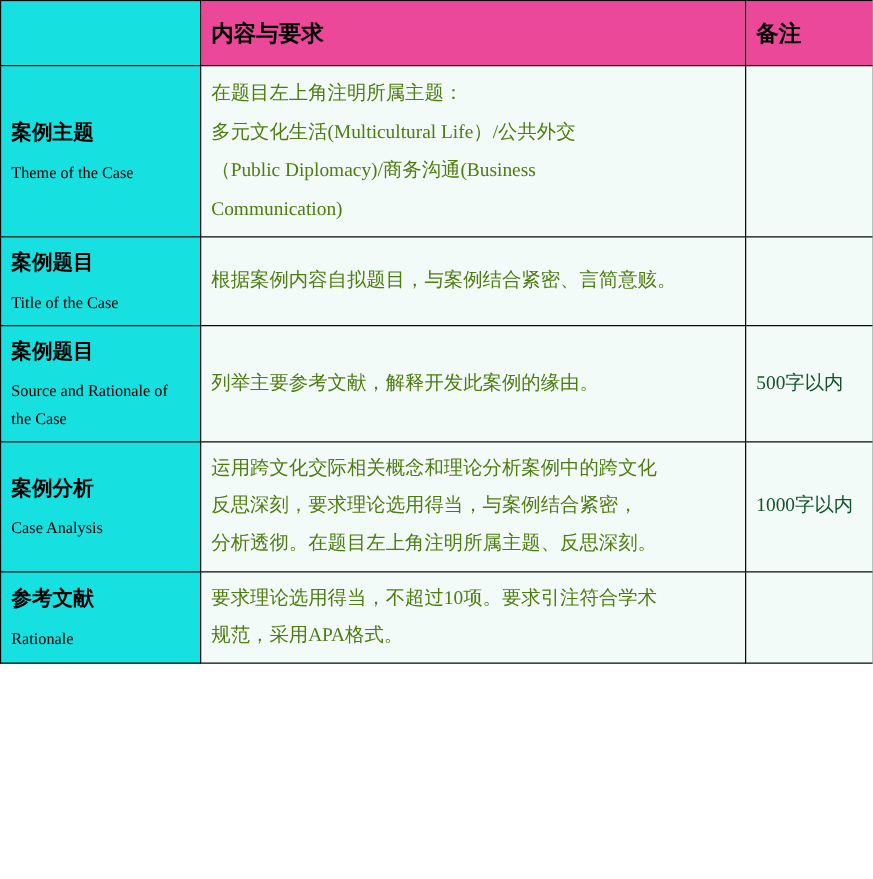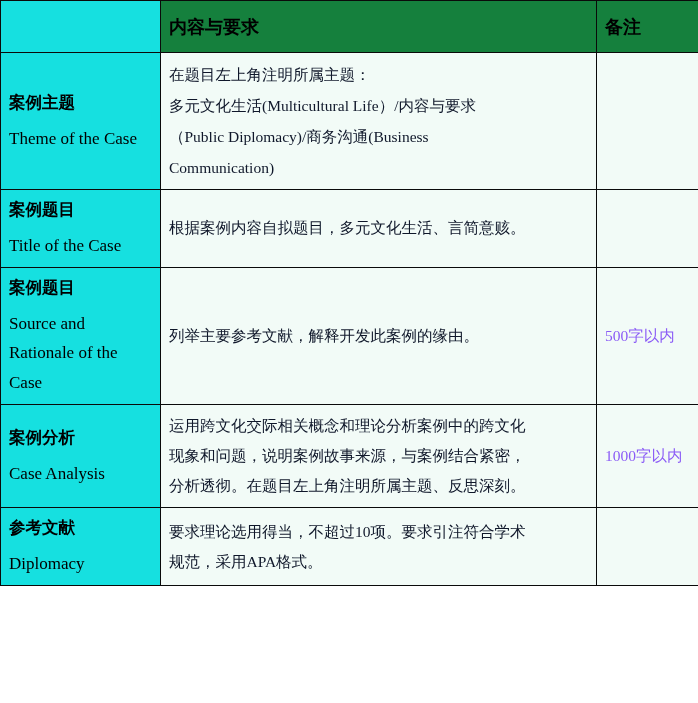--- a/index.html
+++ b/index.html
@@ -29,21 +29,21 @@
     vertical-align: middle;
     padding: 6px 8px;
     box-sizing: border-box;
   }
   
   col.col-label { width: 160px; }
   col.col-body  { width: 436px; }
   col.col-note  { width: 102px; }
 
   .hdr {
-    background: #15803d;
+    background: #ec4899;
     font-weight: bold;
     font-size: 18px;
     color: #000;
     height: 52px;
     font-family: "Liberation Serif", serif;
   }
   .hdr-empty {
     background: #16e0e0;
   }
   .label-cell {
@@ -55,37 +55,37 @@
     padding: 8px 8px 8px 10px;
   }
   .label-cn {
     font-weight: bold;
     font-size: 16.5px;
     display: block;
     white-space: nowrap;
   }
   .label-en {
     display: block;
-    font-size: 17px;
+    font-size: 13px;
     font-family: "Liberation Serif", serif;
     margin-top: 6px;
   }
   .body-cell {
     background: #f2fbf7;
     font-size: 15.5px;
     line-height: 1.95;
-    color: #0f172a;
+    color: #4d7c0f;
     vertical-align: middle;
     padding: 8px 10px;
   }
   .note-cell {
     background: #f2fbf7;
     font-size: 15.5px;
     line-height: 1.95;
-    color: #8b5cf6;
+    color: #14532d;
     vertical-align: middle;
     padding: 8px 8px;
   }
   .body-cell p, .note-cell p {
     margin: 0;
   }
   .row-theme .body-cell { line-height: 2.0; }
 </style>
 </head>
 <body>
@@ -104,34 +104,34 @@
         <td class="hdr">备注</td>
       </tr>
 
       <tr class="row-theme">
         <td class="label-cell">
           <span class="label-cn">案例主题</span>
           <span class="label-en">Theme of the Case</span>
         </td>
         <td class="body-cell">
           <p>在题目左上角注明所属主题：</p>
-          <p>多元文化生活(Multicultural Life）/内容与要求</p>
+          <p>多元文化生活(Multicultural Life）/公共外交</p>
           <p>（Public Diplomacy)/商务沟通(Business</p>
           <p>Communication)</p>
         </td>
         <td class="note-cell"></td>
       </tr>
 
       <tr>
         <td class="label-cell">
           <span class="label-cn">案例题目</span>
           <span class="label-en">Title of the Case</span>
         </td>
         <td class="body-cell">
-          <p>根据案例内容自拟题目，多元文化生活、言简意赅。</p>
+          <p>根据案例内容自拟题目，与案例结合紧密、言简意赅。</p>
         </td>
         <td class="note-cell"></td>
       </tr>
 
       <tr>
         <td class="label-cell">
           <span class="label-cn">案例题目</span>
           <span class="label-en">Source and Rationale of  the Case</span>
         </td>
         <td class="body-cell">
@@ -141,30 +141,30 @@
       </tr>
 
 
       <tr>
         <td class="label-cell">
           <span class="label-cn">案例分析</span>
           <span class="label-en">Case Analysis</span>
         </td>
         <td class="body-cell">
           <p>运用跨文化交际相关概念和理论分析案例中的跨文化</p>
-          <p>现象和问题，说明案例故事来源，与案例结合紧密，</p>
+          <p>反思深刻，要求理论选用得当，与案例结合紧密，</p>
           <p>分析透彻。在题目左上角注明所属主题、反思深刻。</p>
         </td>
         <td class="note-cell">1000字以内</td>
       </tr>
 
       <tr>
         <td class="label-cell">
           <span class="label-cn">参考文献</span>
-          <span class="label-en">Diplomacy</span>
+          <span class="label-en">Rationale</span>
         </td>
         <td class="body-cell">
           <p>要求理论选用得当，不超过10项。要求引注符合学术</p>
           <p>规范，采用APA格式。</p>
         </td>
         <td class="note-cell"></td>
       </tr>
     </tbody>
   </table>
 </div>

